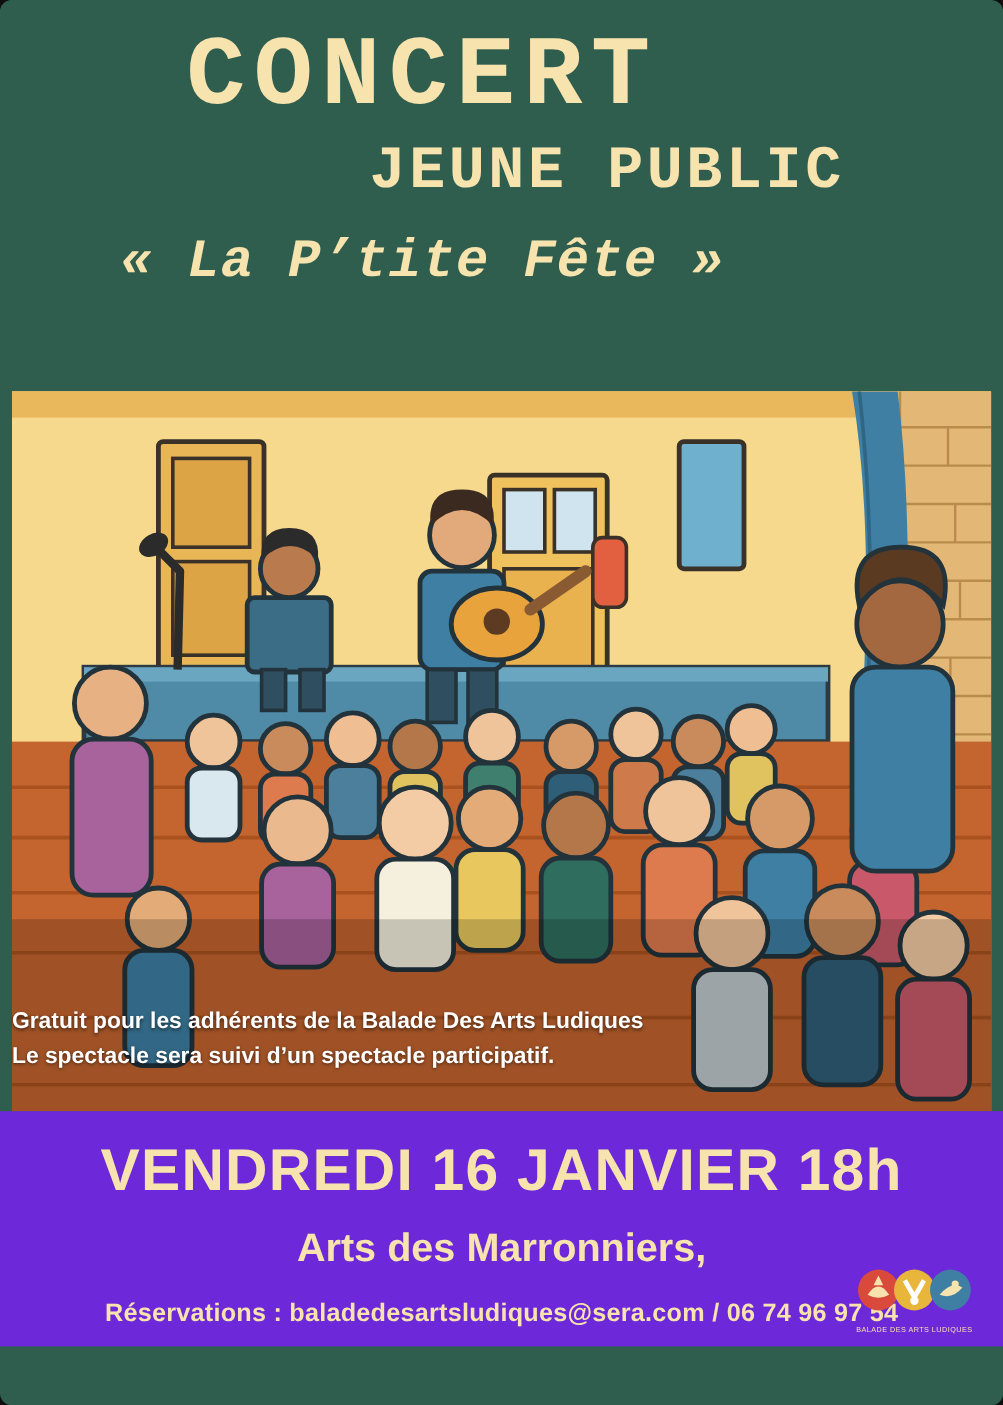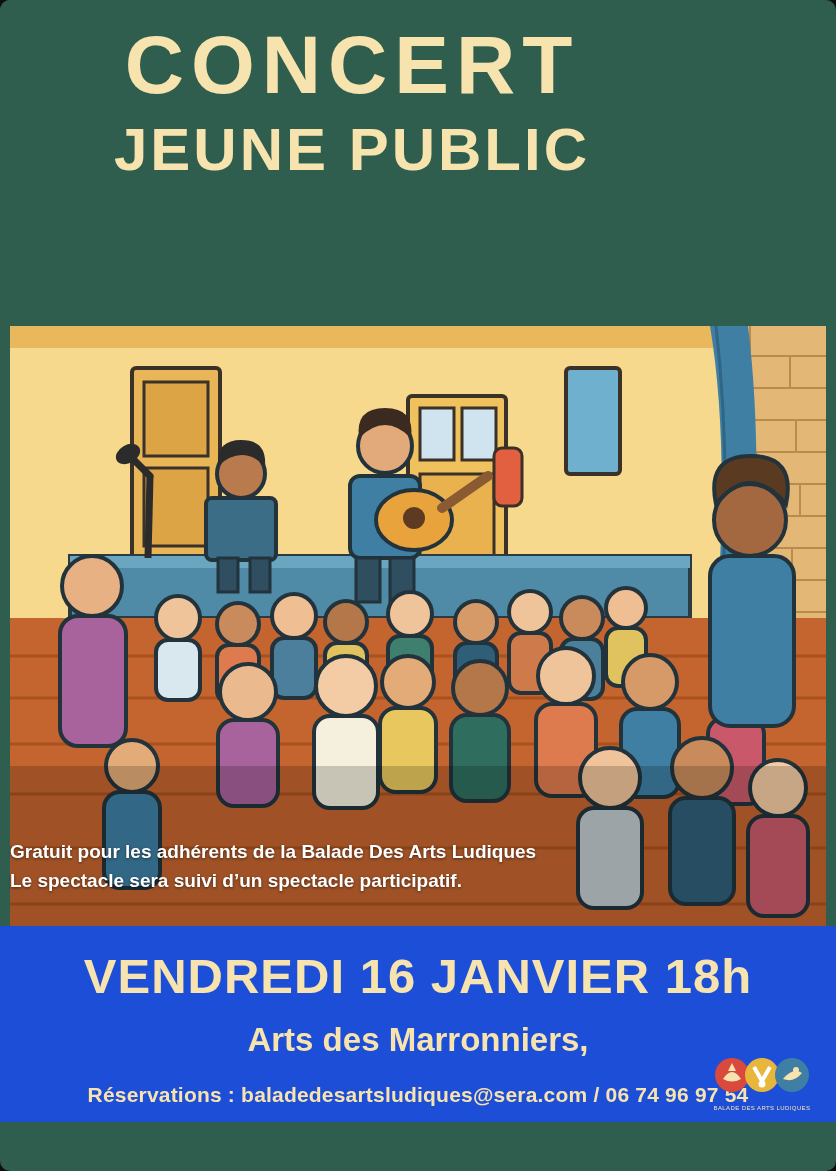--- a/index.html
+++ b/index.html
@@ -20,38 +20,40 @@
   }
 
   
   .header {
     position: absolute;
     left: 0; top: 0;
     width: 704px;
     height: 326px;
     background: #2f5e4e;
     text-align: center;
+    font-family: Liberation Mono, monospace;
   }
   .title-1 {
     margin: 0;
     padding-top: 22px;
     font-size: 82px;
     font-weight: bold;
     letter-spacing: 7px;
     color: #f7e3ae;
     line-height: 1.05;
   }
   .title-2 {
     margin: 0;
     padding-top: 10px;
-    font-size: 60px;
+    font-size: 50px;
     font-weight: bold;
     letter-spacing: 3px;
     color: #f7e3ae;
     line-height: 1.05;
+    text-align: right;
   }
   .subtitle {
     margin: 0;
     padding-top: 22px;
     font-size: 45px;
     font-style: italic;
     font-weight: bold;
     color: #f7e3ae;
     letter-spacing: 1px;
   }
@@ -87,21 +89,21 @@
     line-height: 1.55;
     text-shadow: 0 1px 3px rgba(0,0,0,.55);
   }
 
   
   .footer {
     position: absolute;
     left: 0; top: 926px;
     width: 836px;
     height: 196px;
-    background: #1d4ed8;
+    background: #6d28d9;
     text-align: center;
   }
   .date {
     margin: 0;
     padding-top: 22px;
     font-size: 49px;
     font-weight: bold;
     color: #f7e3ae;
     letter-spacing: 1px;
   }
@@ -139,20 +141,21 @@
   }
 </style>
 </head>
 <body>
 
 <div class="poster">
 
   <div class="header">
     <h1 class="title-1">CONCERT</h1>
     <h1 class="title-2">JEUNE PUBLIC</h1>
+    <p class="subtitle">« La P’tite Fête »</p>
   </div>
 
   <div class="illus">
     <svg width="816" height="600" viewBox="0 0 816 600">
       <defs>
         <clipPath id="cp">
             <rect x="0" y="0" width="816" height="600"></rect>
           </clipPath>
       </defs>
       <g clip-path="url(#cp)">

